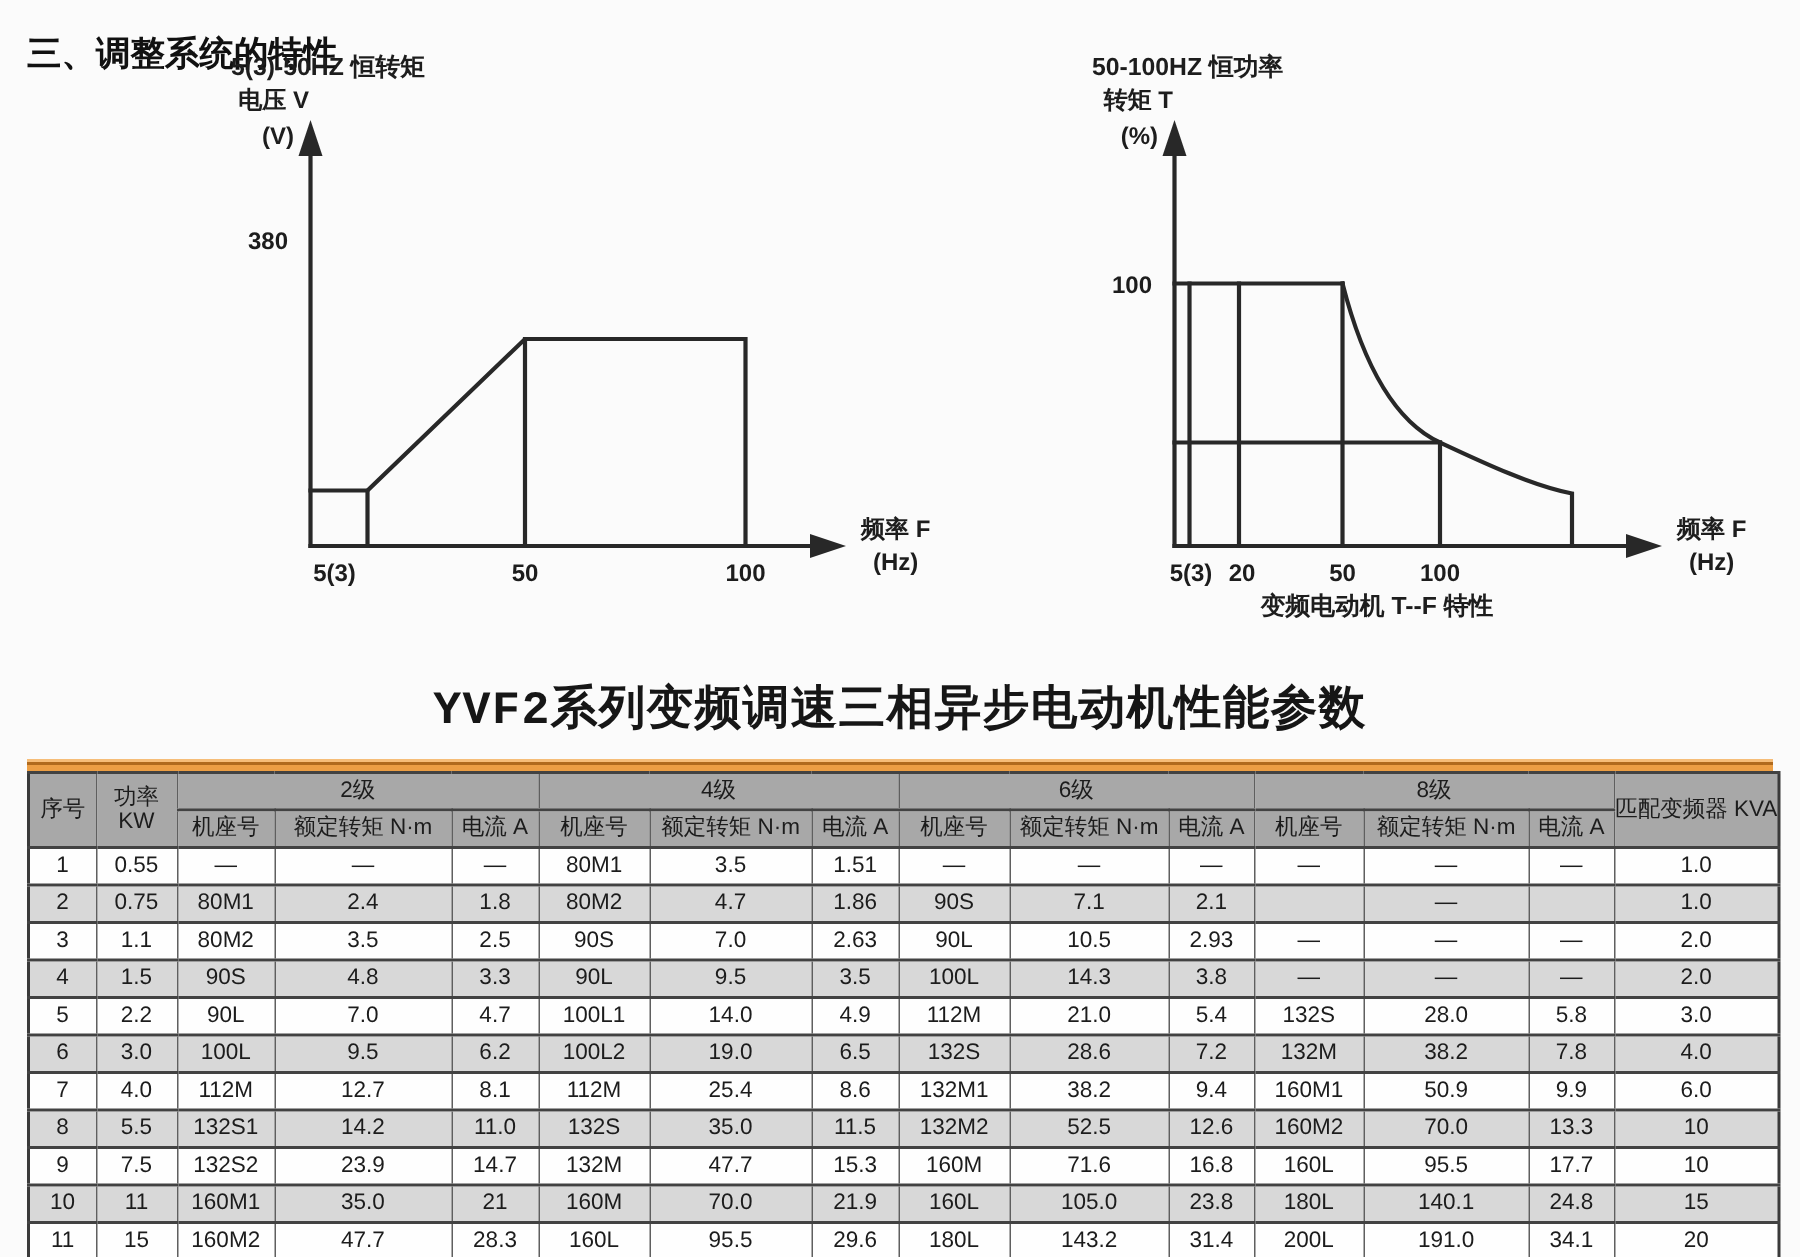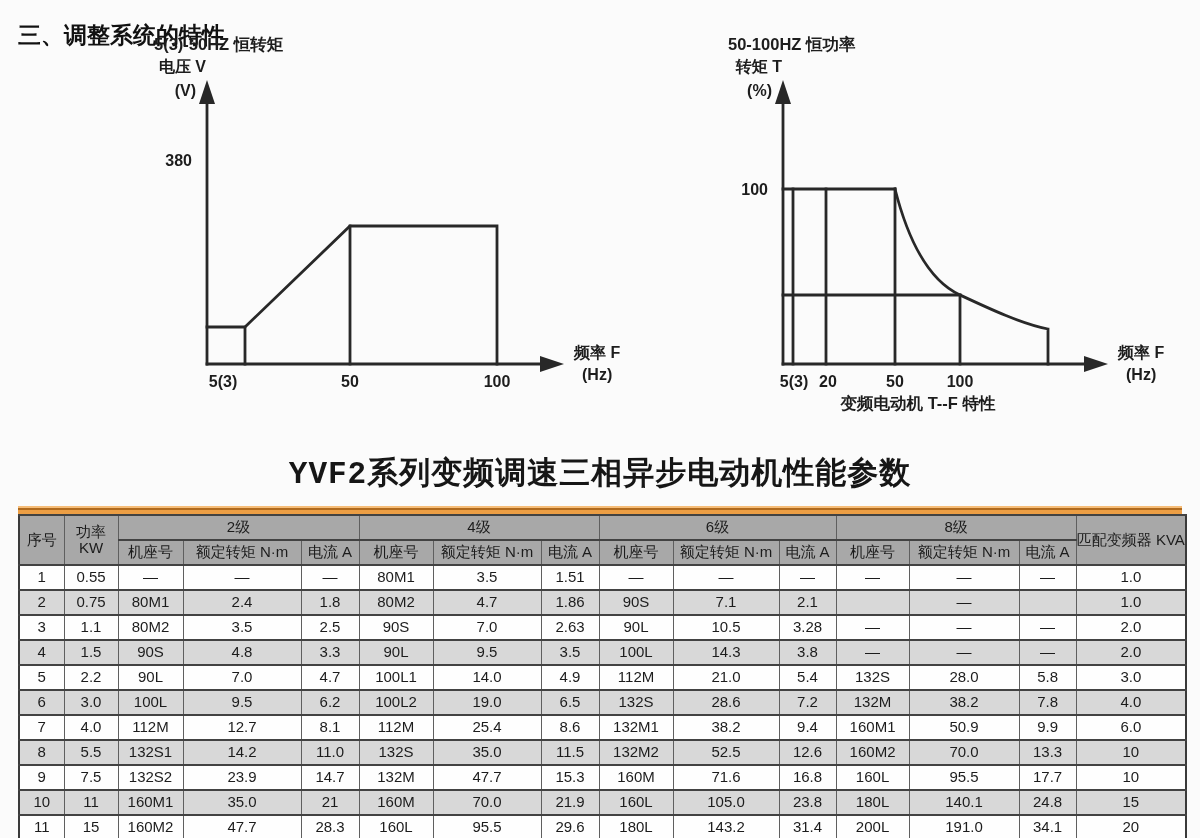--- a/index.html
+++ b/index.html
@@ -187,21 +187,21 @@
           <td>3</td>
           <td>1.1</td>
           <td>80M2</td>
           <td>3.5</td>
           <td>2.5</td>
           <td>90S</td>
           <td>7.0</td>
           <td>2.63</td>
           <td>90L</td>
           <td>10.5</td>
-          <td>3.28</td>
+          <td>2.93</td>
           <td>—</td>
           <td>—</td>
           <td>—</td>
           <td>2.0</td>
         </tr>
         <tr class="even">
           <td>4</td>
           <td>1.5</td>
           <td>90S</td>
           <td>4.8</td>

